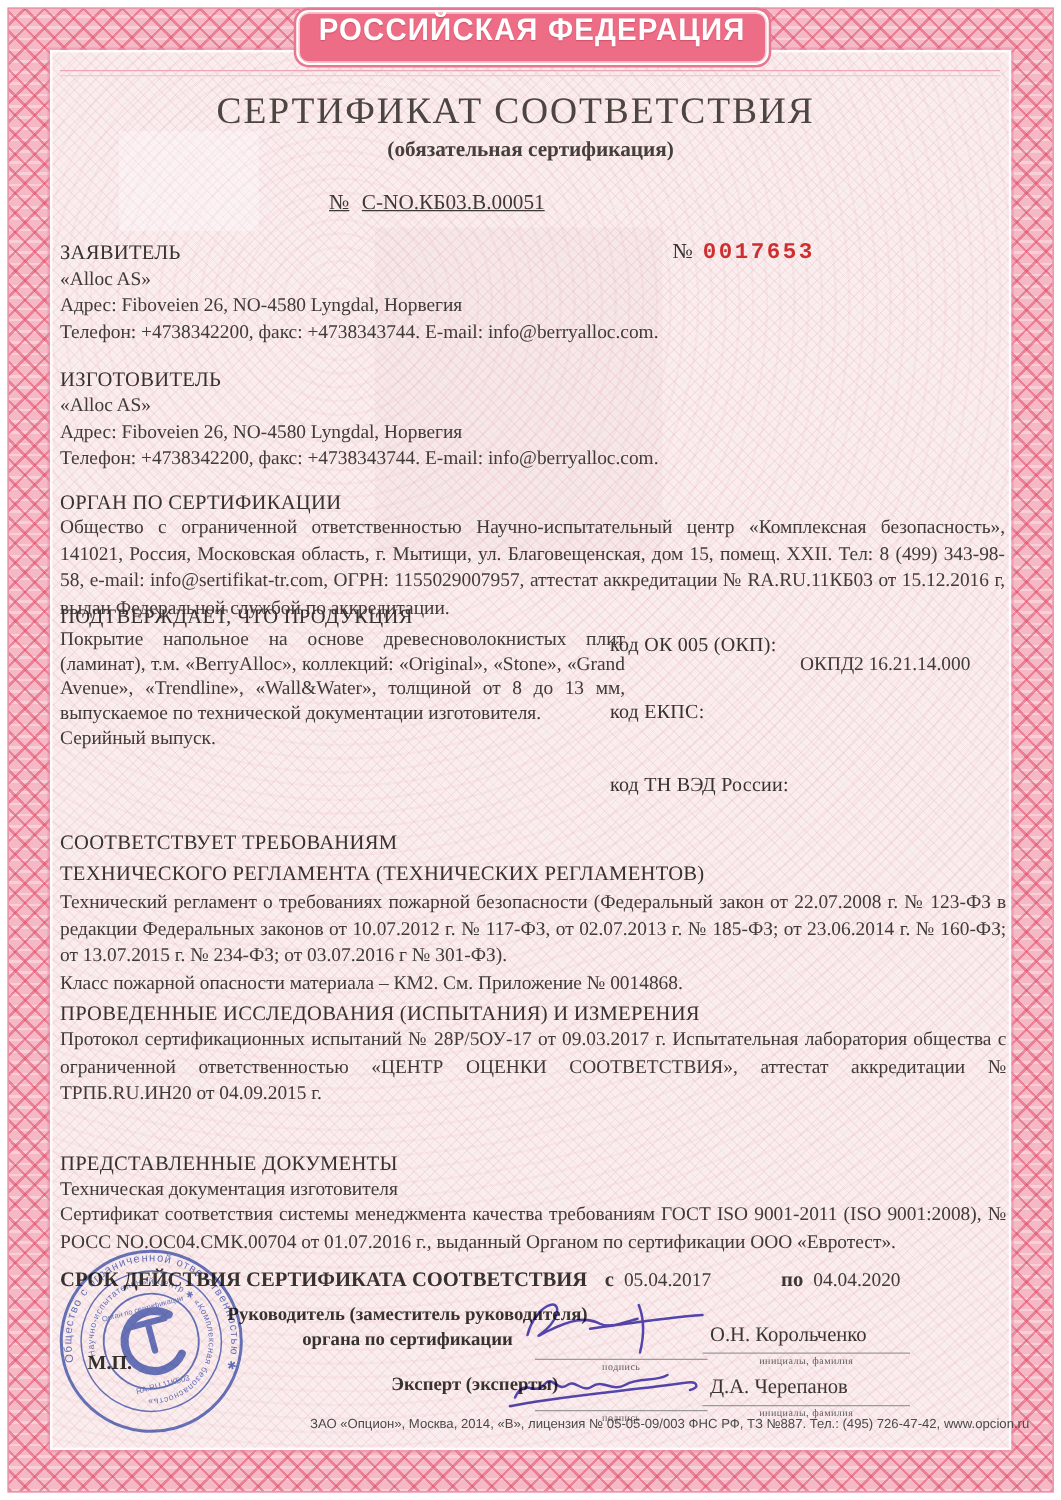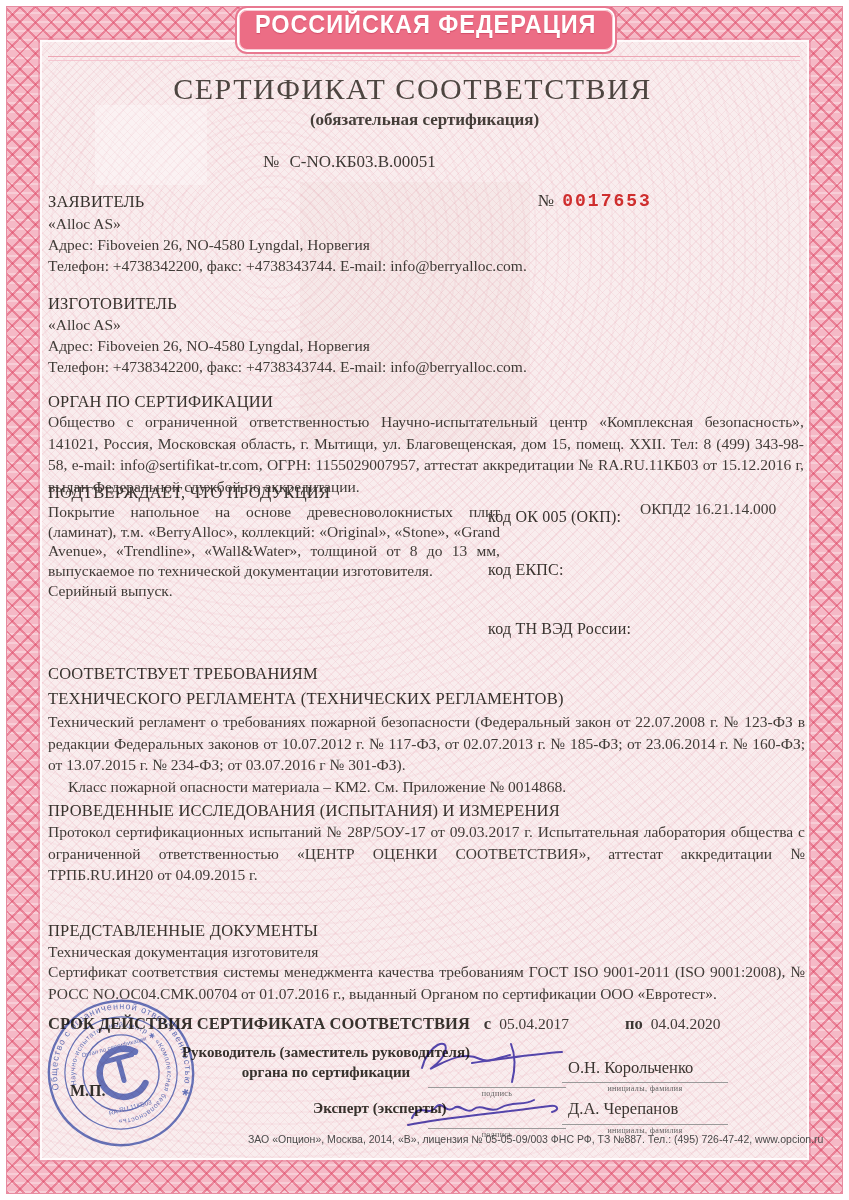--- a/index.html
+++ b/index.html
@@ -41,21 +41,21 @@
     letter-spacing:1px;transform:scaleX(.94);white-space:nowrap;
     text-shadow:0 1px 1px rgba(180,40,70,.45);
   }
   .banner-rule{position:absolute;left:48px;top:56px;width:752px;height:3px;
     border-top:1px solid #eda6b4;border-bottom:1px solid #f4c6d0;}
 
   .title{position:absolute;left:0;top:72px;width:825px;text-align:center;
     font-size:30px;letter-spacing:1.5px;color:#4d4540;}
   .subtitle{position:absolute;left:0;top:110px;width:849px;text-align:center;
     font-size:17px;font-weight:bold;color:#453e39;}
-  .cert-no{position:absolute;left:0;top:152px;width:699px;text-align:center;font-size:17px;color:#3e3935;}
+  .cert-no{position:absolute;left:0;top:152px;width:699px;text-align:center;font-size:17px;color:#3e3935;text-decoration:underline;}
   .cert-no .lbl{margin-right:10px;}
 
   .serial{position:absolute;left:538px;top:191px;font-size:17px;color:#39342f;white-space:nowrap;}
   .serial .val{font-family:"Liberation Mono", monospace;font-weight:bold;font-size:18px;
     color:#cf2e2e;letter-spacing:2px;margin-left:8px;}
 
   .h{position:absolute;font-weight:normal;font-size:16.5px;color:#37322d;letter-spacing:.2px;white-space:nowrap;}
   .t{position:absolute;font-size:15.5px;line-height:21px;color:#403b37;}
   .just{text-align:justify;}
 
@@ -69,28 +69,28 @@
   .l-man-addr{left:48px;top:335px;}
   .l-man-cont{left:48px;top:356px;}
 
   .h-organ{left:48px;top:392px;}
   .p-organ{left:48px;top:411px;width:756px;line-height:21.5px;}
 
   .h-product{left:48px;top:483px;}
   .p-product{left:48px;top:502px;width:452px;line-height:19.5px;}
   .l-serial-issue{left:48px;top:580px;}
   .l-code-ok{left:488px;top:508px;font-size:16px;}
-  .l-code-ok-val{left:640px;top:498px;white-space:nowrap;}
+  .l-code-ok-val{left:640px;top:521px;white-space:nowrap;}
   .l-code-ekps{left:488px;top:561px;font-size:16px;}
   .l-code-tnved{left:488px;top:620px;font-size:16px;}
 
   .h-comp1{left:48px;top:664px;}
   .h-comp2{left:48px;top:689px;}
   .p-comp{left:48px;top:711px;width:757px;line-height:21.5px;}
-  .l-fire{left:48px;top:776px;width:757px;margin-left:20px;}
+  .l-fire{left:48px;top:776px;width:757px;}
 
   .h-tests{left:48px;top:801px;}
   .p-tests{left:48px;top:821px;width:757px;line-height:21.5px;}
 
   .h-docs{left:48px;top:921px;}
   .l-docs1{left:48px;top:941px;}
   .p-docs{left:48px;top:961px;width:757px;line-height:21.5px;}
 
   .validity{position:absolute;left:48px;top:1014px;width:760px;font-size:16.5px;white-space:nowrap;}
   .validity .vh{font-weight:bold;color:#37322d;}

